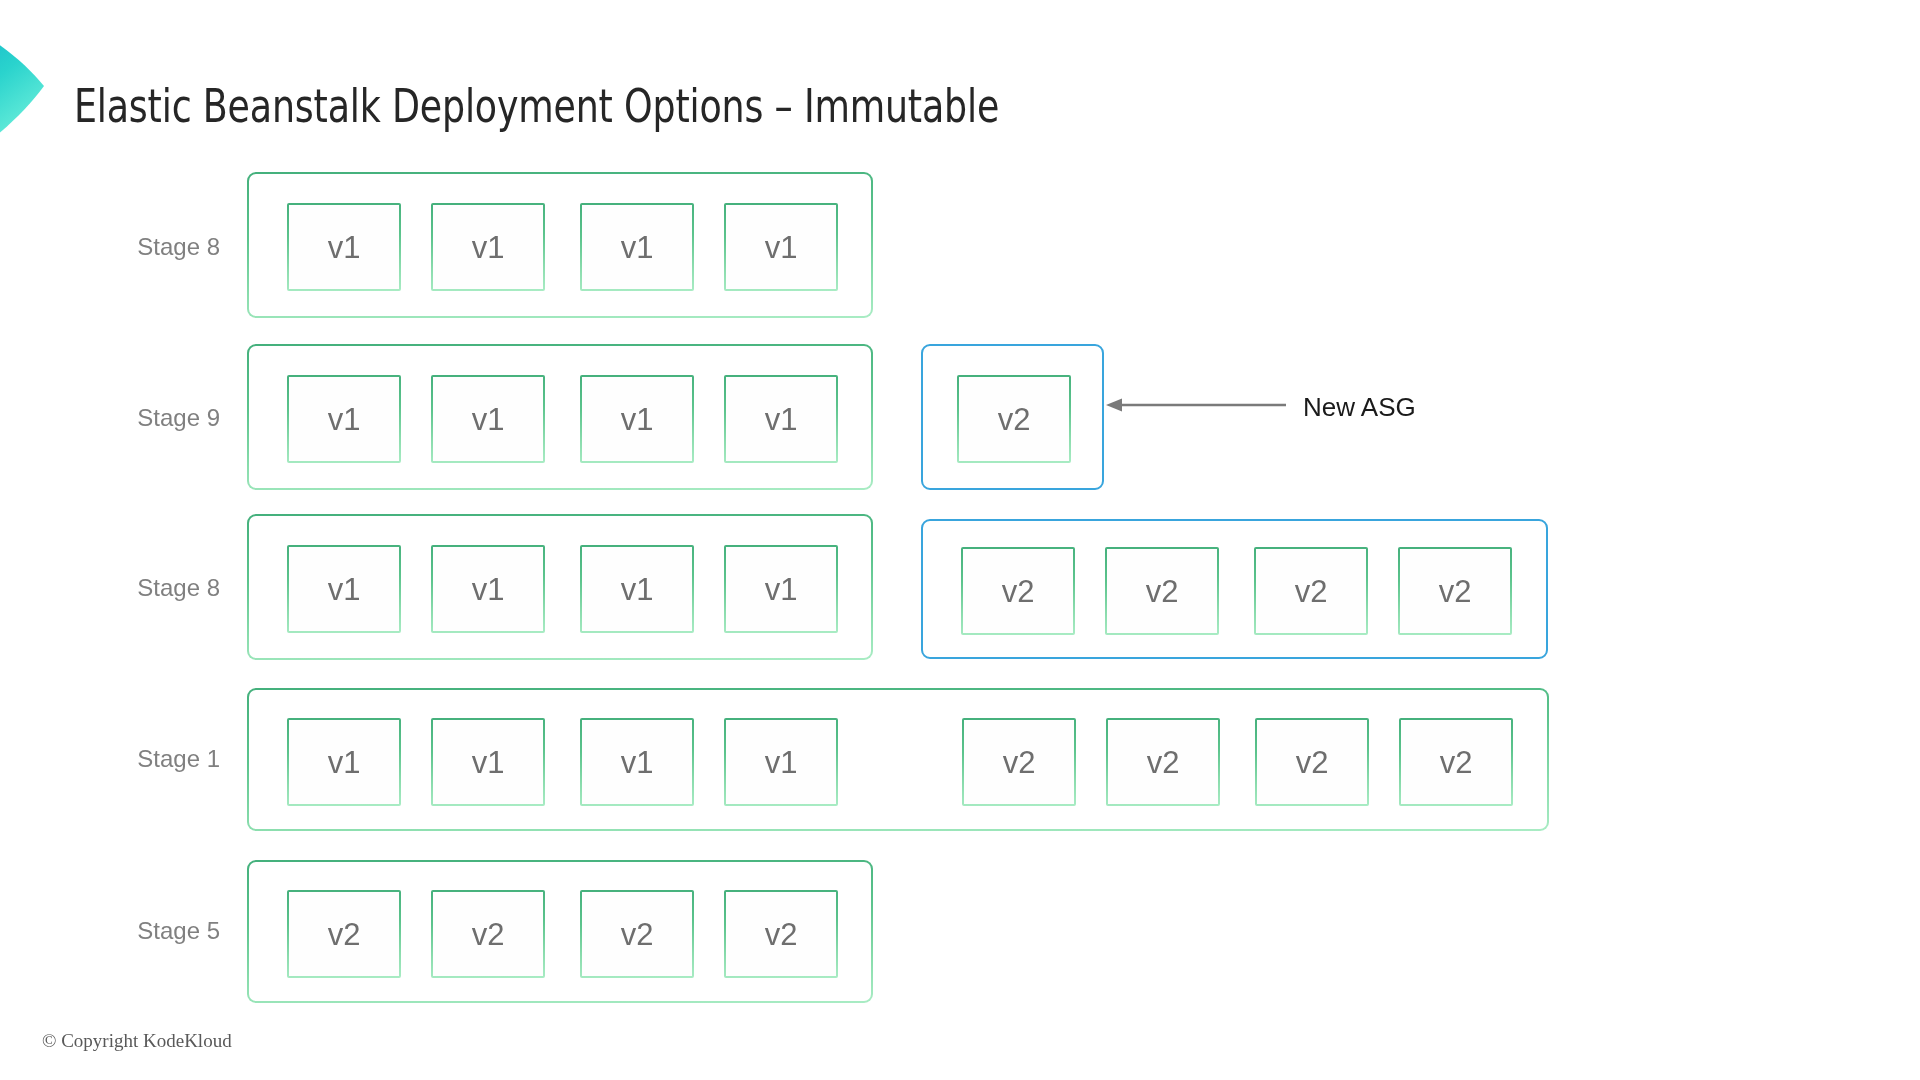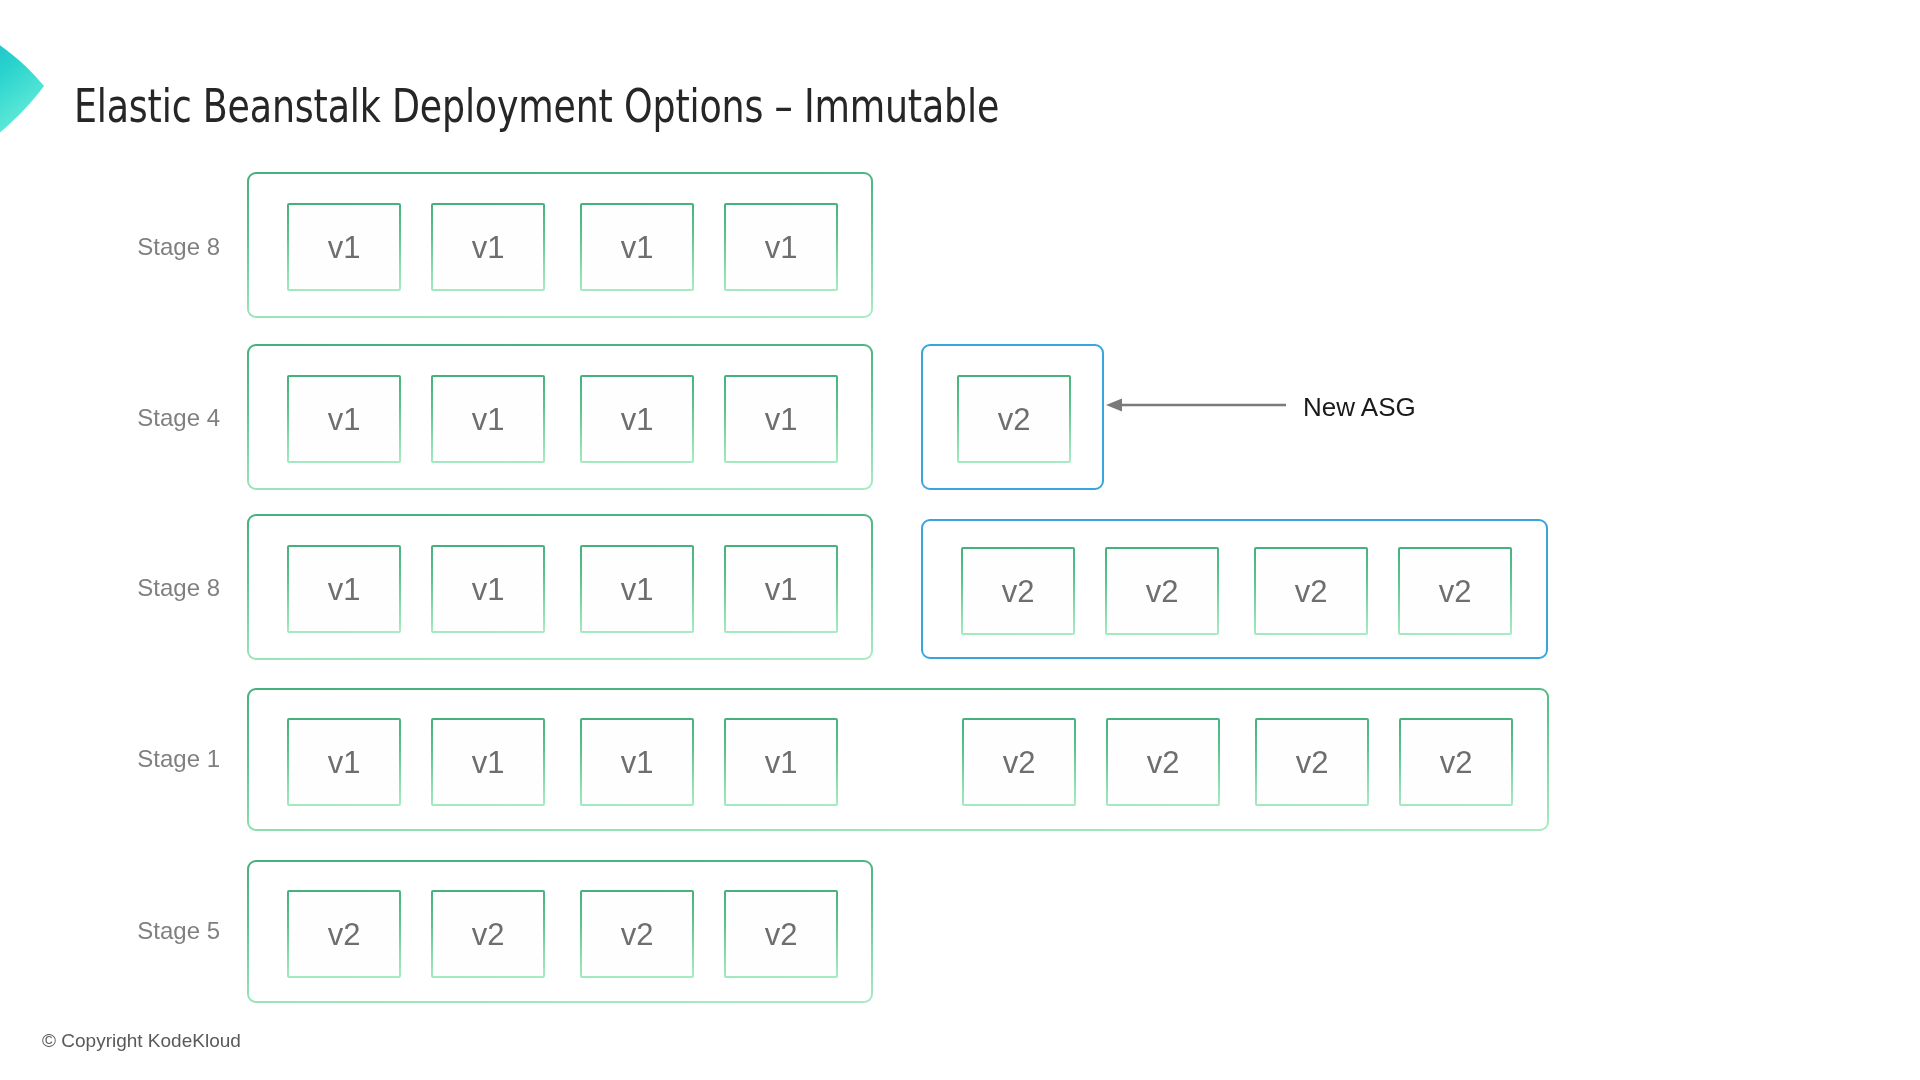--- a/index.html
+++ b/index.html
@@ -113,21 +113,21 @@
     font-size: 26px;
     color: #1a1a1a;
     white-space: nowrap;
   }
 
   
   .footer-copyright {
     position: absolute;
     left: 42px;
     top: 1030px;
-    font-family: Liberation Sans, sans-serif;
+    font-family: Liberation Serif, serif;
     font-size: 19px;
     color: #595959;
     white-space: nowrap;
   }
 </style>
 </head>
 <body>
 
 <svg class="brand-chevron" viewBox="0 0 86 152" aria-hidden="true">
   <defs>
@@ -149,21 +149,21 @@
 
     <div class="group-box green" style="left:247px; top:172px; width:626px; height:146px;">
       <div class="instance" style="left:38px; top:29px; width:114px; height:88px;">v1</div>
       <div class="instance" style="left:182px; top:29px; width:114px; height:88px;">v1</div>
       <div class="instance" style="left:331px; top:29px; width:114px; height:88px;">v1</div>
       <div class="instance" style="left:475px; top:29px; width:114px; height:88px;">v1</div>
     </div>
   </div>
 
   <div class="stage-row">
-    <div class="stage-label" style="top:404px;">Stage 4</div>
+    <div class="stage-label" style="top:404px;">Stage 9</div>
 
     <div class="group-box green" style="left:247px; top:344px; width:626px; height:146px;">
       <div class="instance" style="left:38px; top:29px; width:114px; height:88px;">v1</div>
       <div class="instance" style="left:182px; top:29px; width:114px; height:88px;">v1</div>
       <div class="instance" style="left:331px; top:29px; width:114px; height:88px;">v1</div>
       <div class="instance" style="left:475px; top:29px; width:114px; height:88px;">v1</div>
     </div>
 
     <div class="group-box blue" style="left:921px; top:344px; width:183px; height:146px;">
       <div class="instance" style="left:34px; top:29px; width:114px; height:88px;">v2</div>

